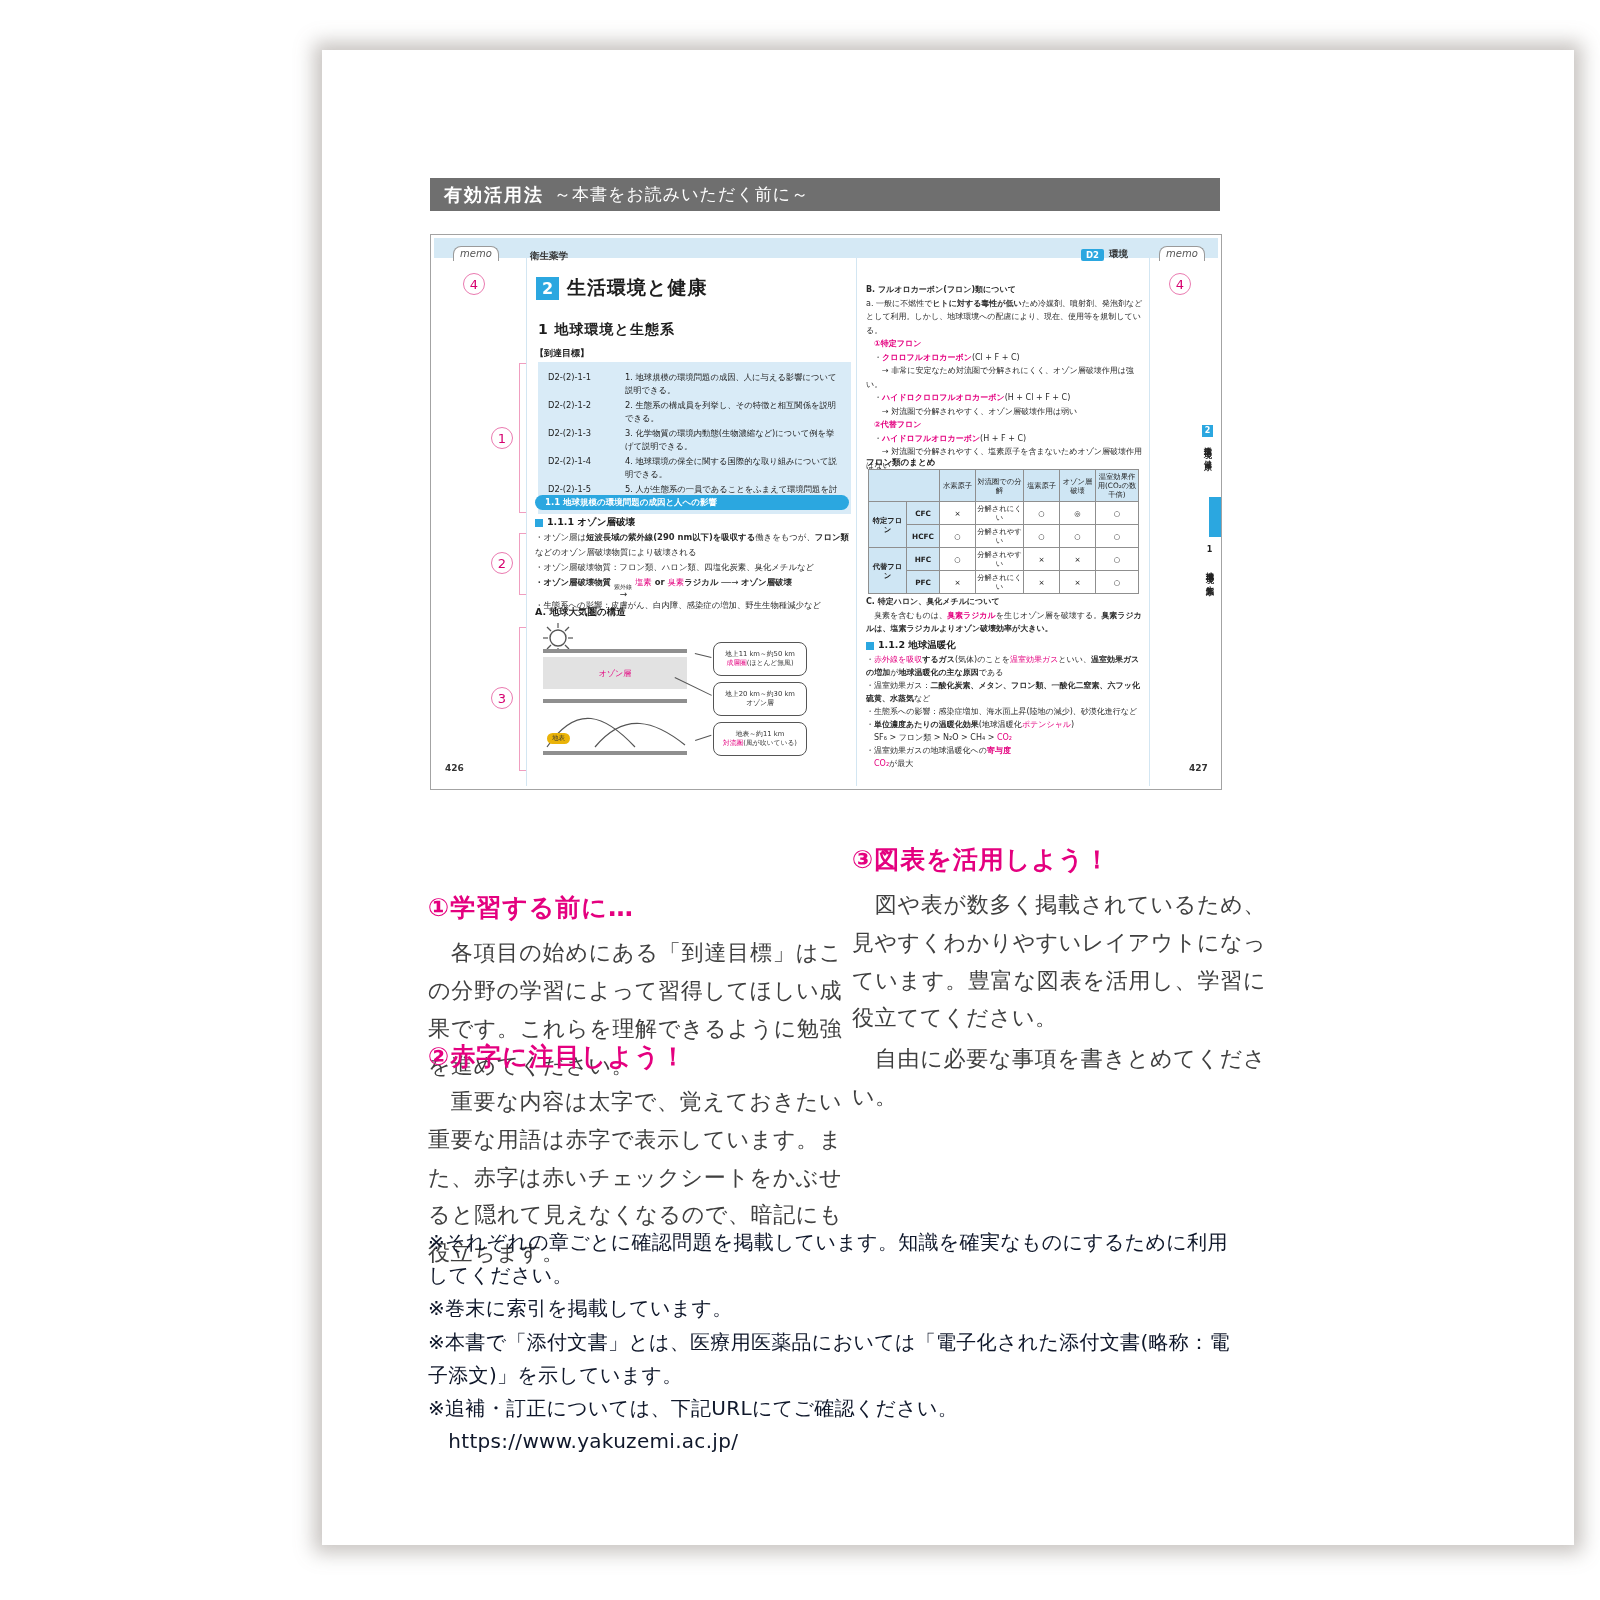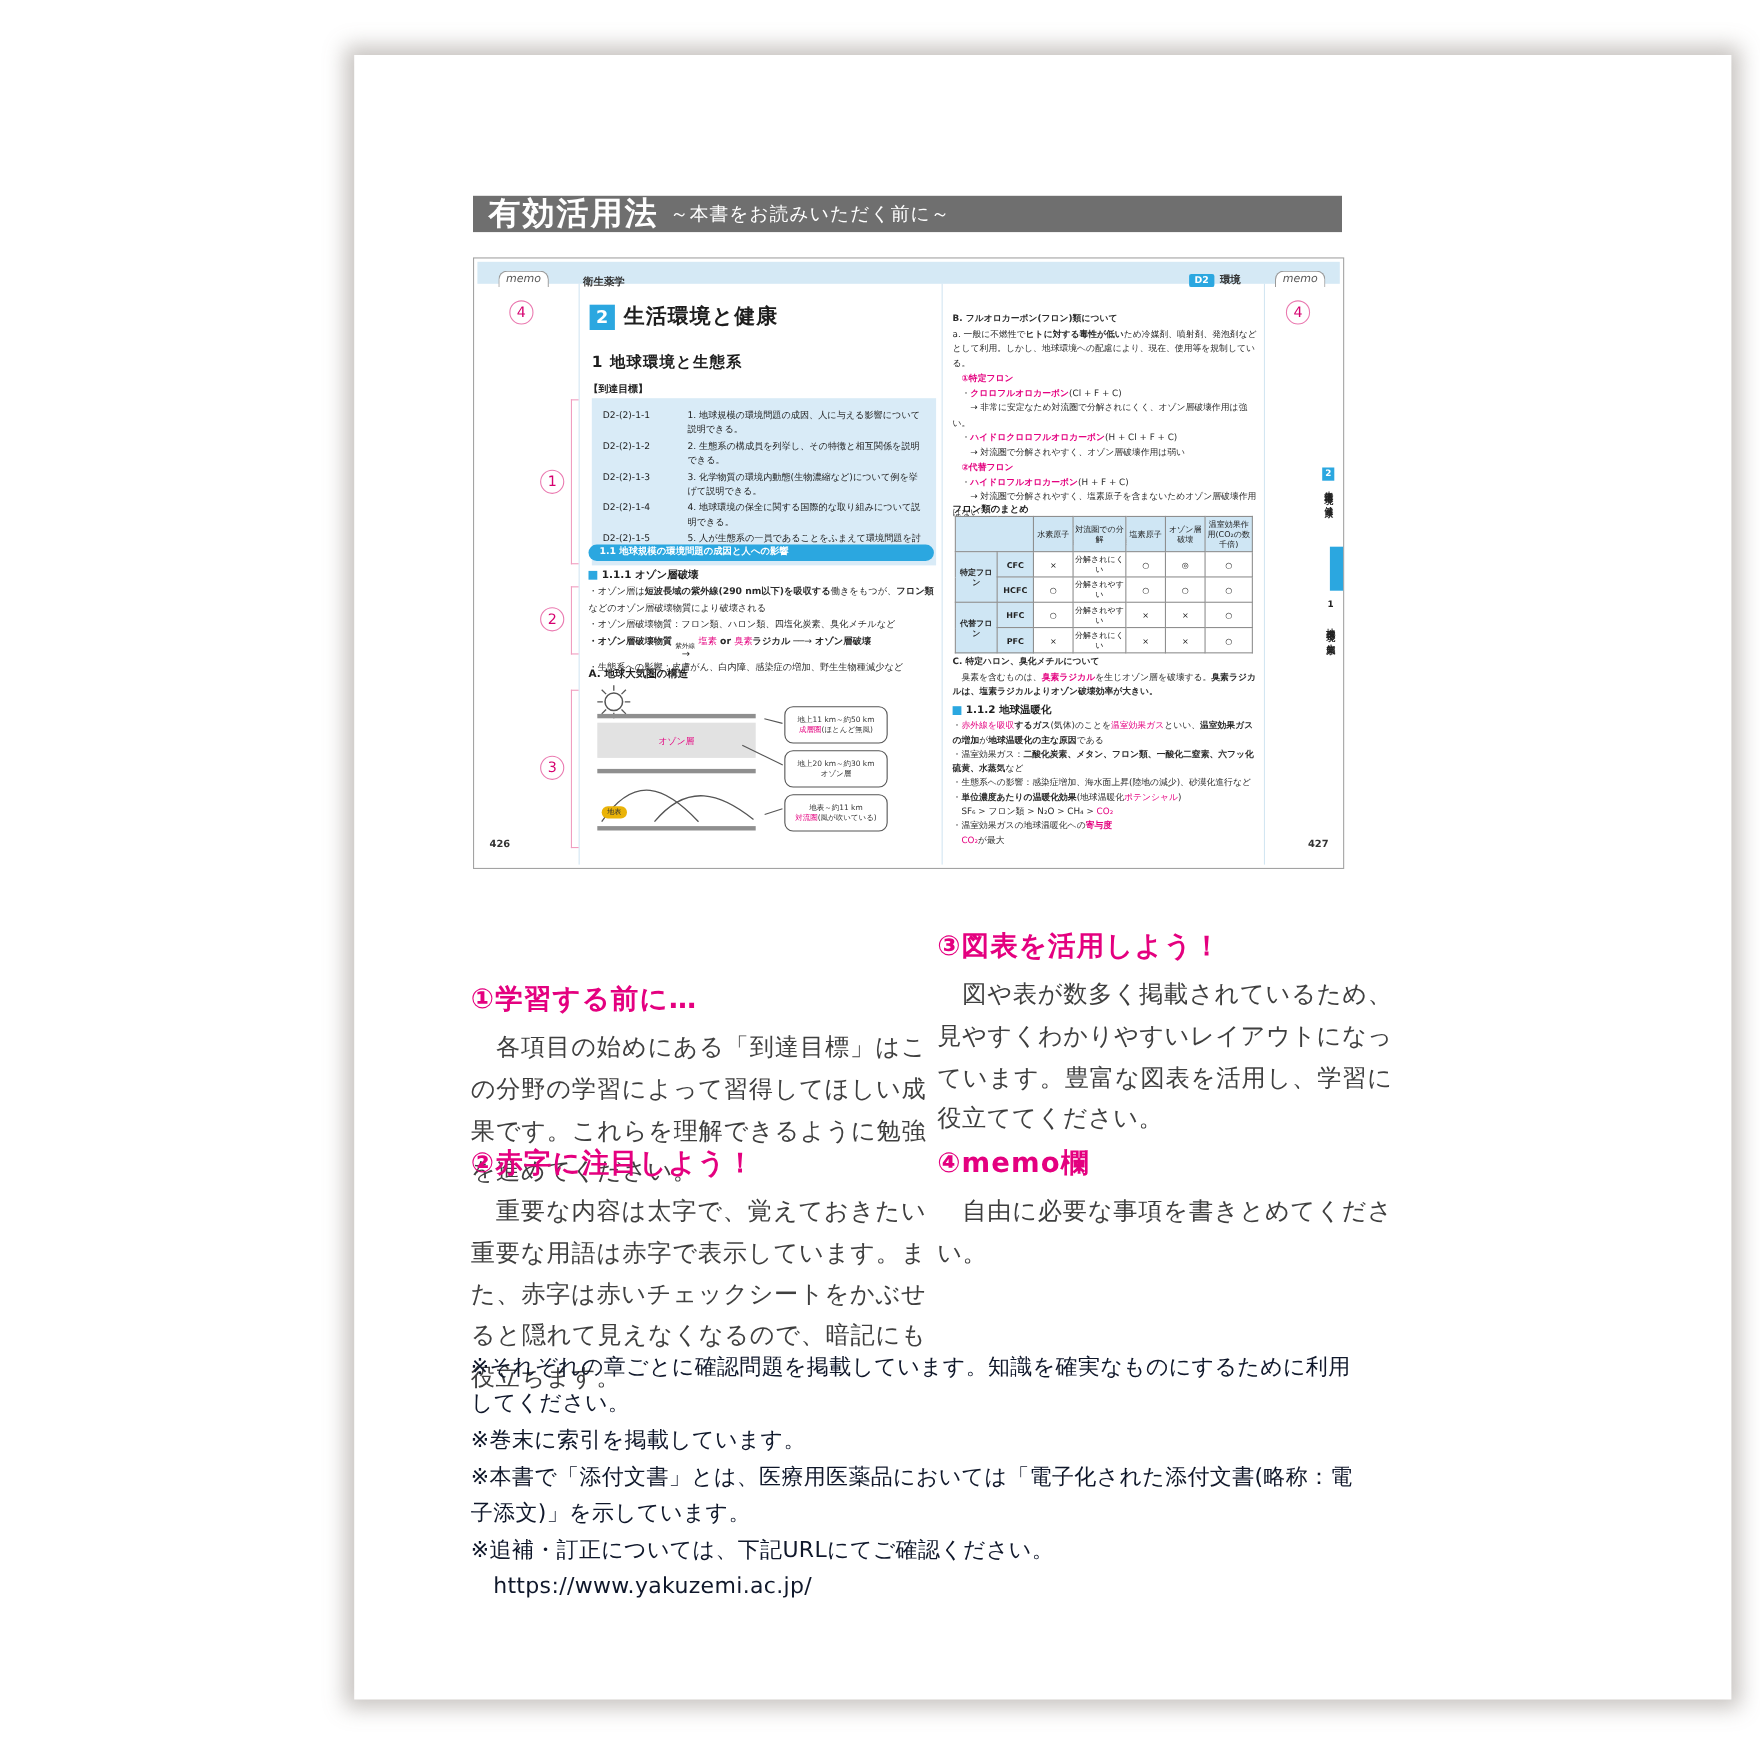--- a/index.html
+++ b/index.html
@@ -4,21 +4,21 @@
 <style>
   html,body{margin:0;padding:0;background:#ffffff;}
   #canvas{position:relative;width:1600px;height:1600px;background:#fff;overflow:hidden;
           font-family:"DejaVu Sans","Liberation Sans",sans-serif;color:#2b2b2b;}
   
   .sheet{position:absolute;left:322px;top:50px;width:1252px;height:1495px;background:#fff;
          box-shadow:0 0 18px 8px rgba(125,114,108,.42);}
   
   .hdrbar{position:absolute;left:430px;top:178px;width:790px;height:33px;background:#6f6f6f;
           display:flex;align-items:center;padding-left:14px;box-sizing:border-box;}
-  .hdr-t{color:#fff;font-weight:bold;font-size:29px;letter-spacing:2px;}
+  .hdr-t{color:#fff;font-weight:bold;font-size:18px;letter-spacing:2px;}
   .hdr-s{color:#fff;font-size:17px;margin-left:10px;letter-spacing:1px;}
   
   .spread{position:absolute;left:430px;top:234px;width:792px;height:556px;border:1px solid #a3a3a3;
           background:#fff;box-sizing:border-box;overflow:hidden;}
   .spread *{box-sizing:border-box;}
   .strip{position:absolute;left:3px;top:3px;width:784px;height:20px;background:#d5e9f5;}
   .vline{position:absolute;top:23px;bottom:3px;width:1px;background:#d3e6f2;}
   .memo-tab{position:absolute;width:46px;height:15px;border:1px solid #9a9a9a;border-bottom:none;
             border-radius:8px 8px 0 0;background:#fff;font-style:italic;font-size:10px;color:#555;
             text-align:center;line-height:14px;}
@@ -313,21 +313,20 @@
   </div>
   <div class="ann" style="left:852px;top:843px;">
     <div class="ann-title">③図表を活用しよう！</div>
     <div class="ann-body">　図や表が数多く掲載されているため、見やすくわかりやすいレイアウトになっています。豊富な図表を活用し、学習に役立ててください。</div>
   </div>
   <div class="ann" style="left:428px;top:1040px;">
     <div class="ann-title">②赤字に注目しよう！</div>
     <div class="ann-body">　重要な内容は太字で、覚えておきたい重要な用語は赤字で表示しています。また、赤字は赤いチェックシートをかぶせると隠れて見えなくなるので、暗記にも役立ちます。</div>
   </div>
   <div class="ann" style="left:852px;top:1040px;">
-    <div class="ann-title">④memo欄</div>
     <div class="ann-body">　自由に必要な事項を書きとめてください。</div>
   </div>
 
   <div class="notes">
     <div class="note-line">※それぞれの章ごとに確認問題を掲載しています。知識を確実なものにするために利用してください。</div>
     <div class="note-line">※巻末に索引を掲載しています。</div>
     <div class="note-line">※本書で「添付文書」とは、医療用医薬品においては「電子化された添付文書(略称：電子添文)」を示しています。</div>
     <div class="note-line">※追補・訂正については、下記URLにてご確認ください。</div>
     <div class="note-line">　https://www.yakuzemi.ac.jp/</div>
   </div>

